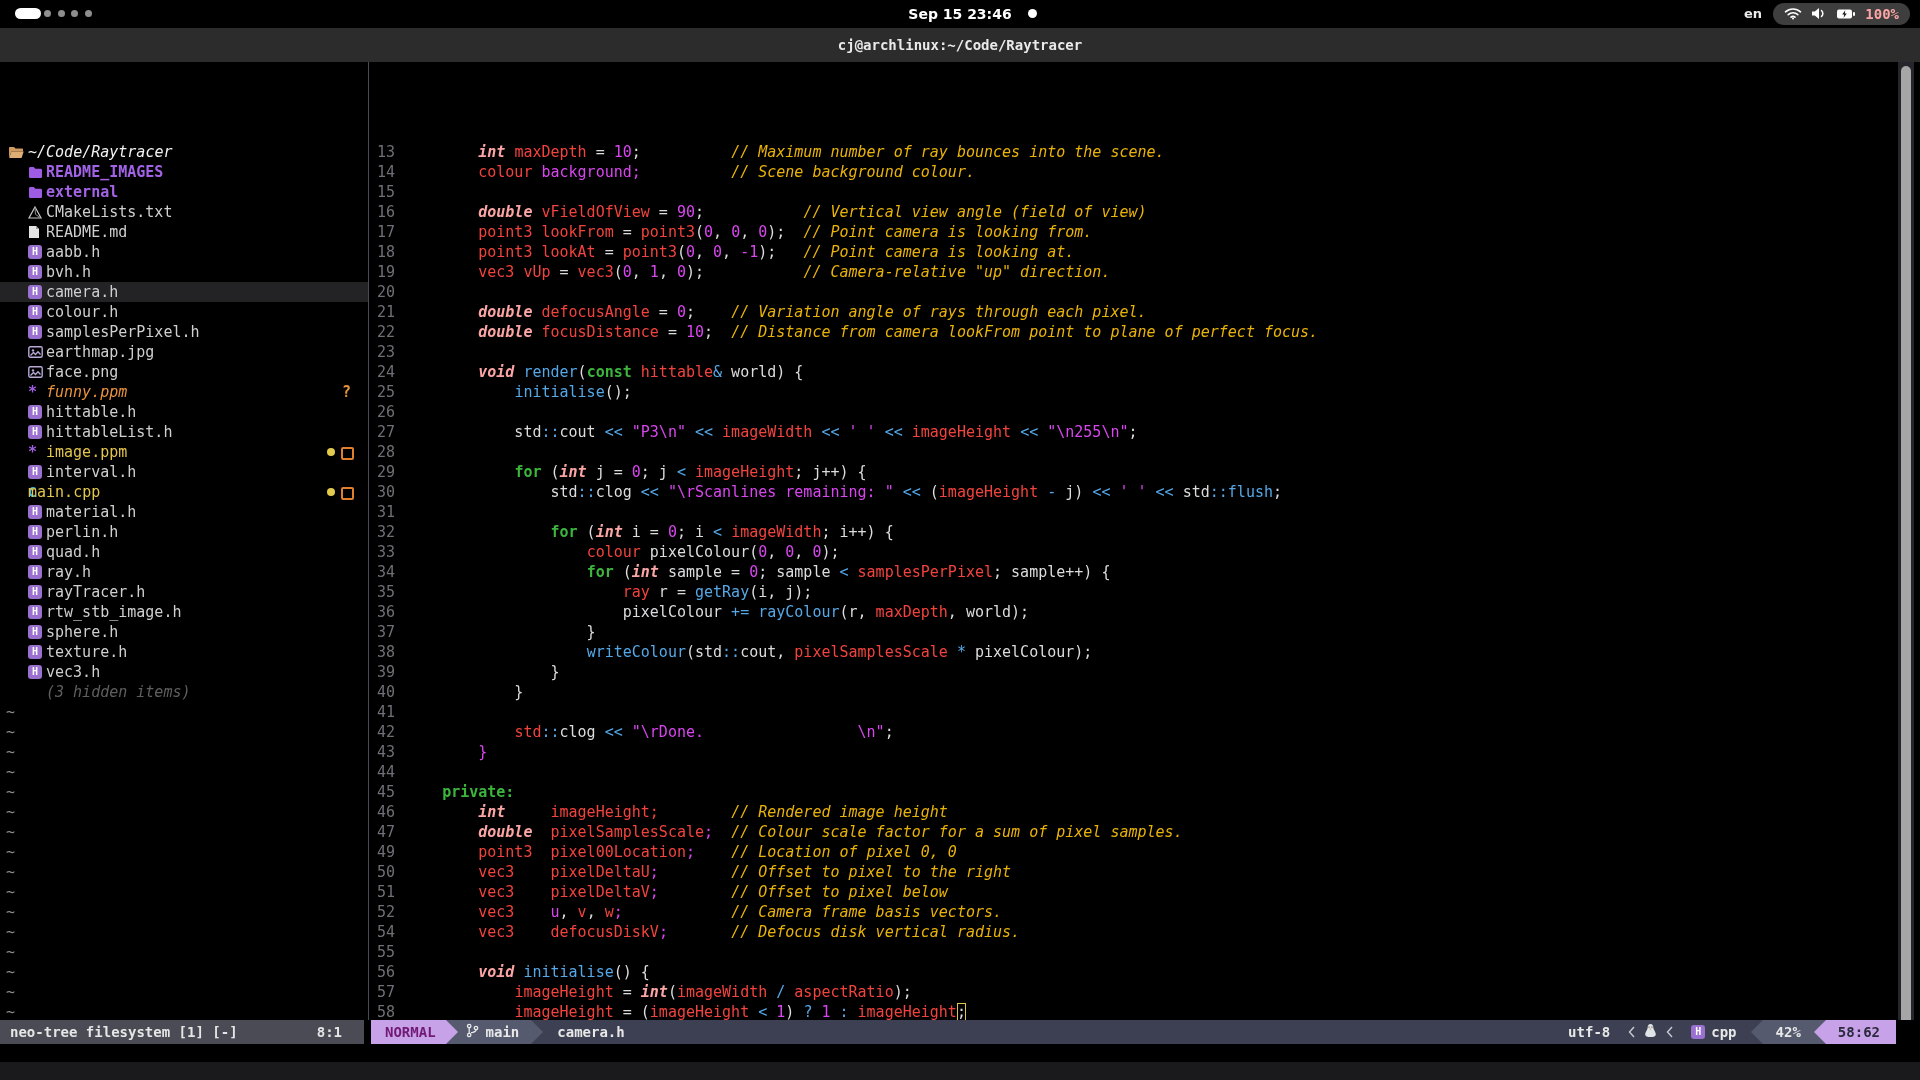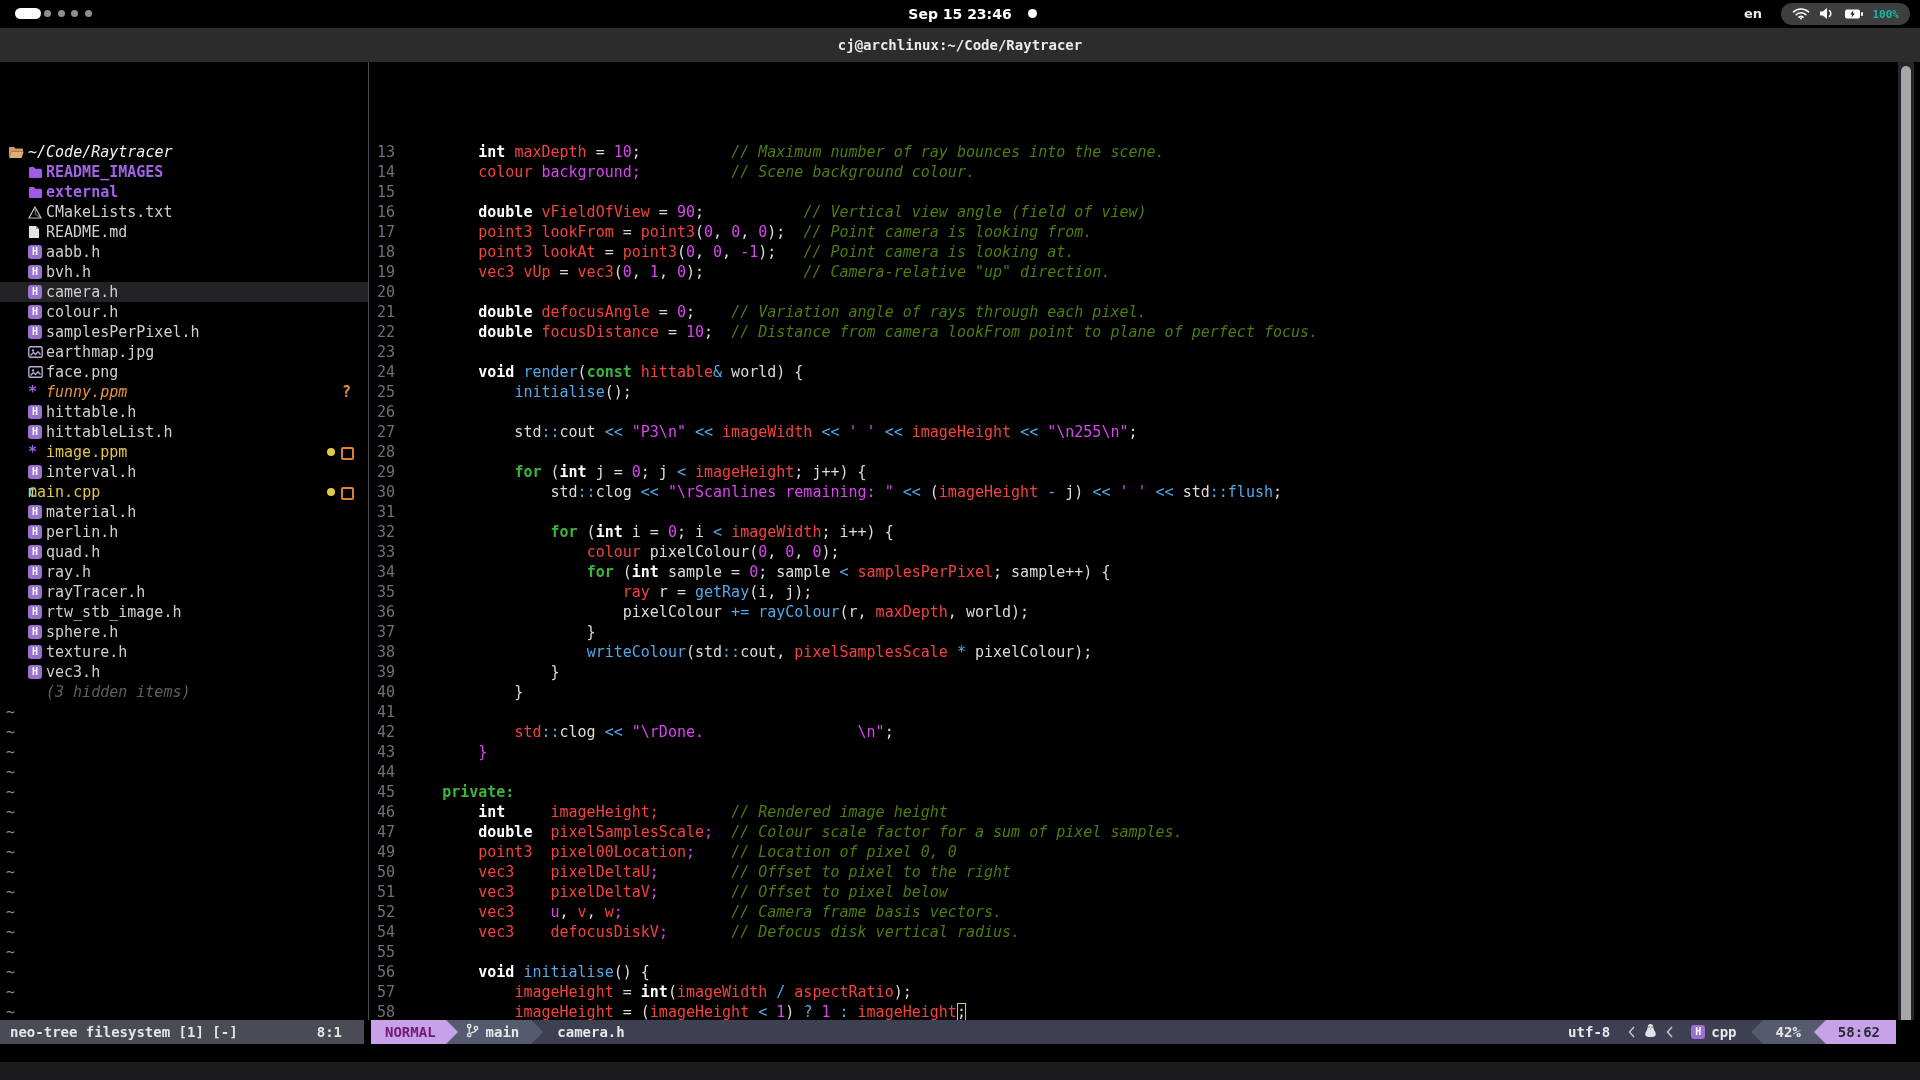--- a/index.html
+++ b/index.html
@@ -10,21 +10,21 @@
   
   #topbar{position:absolute;left:0;top:0;width:1920px;height:28px;background:#000;}
   #ws-pill{position:absolute;left:15px;top:8px;width:26px;height:11px;border-radius:6px;background:#fff;}
   .ws-dot{position:absolute;top:10px;width:7px;height:7px;border-radius:50%;background:#8e8e8e;}
   #clock{position:absolute;left:0;top:0;width:1920px;height:28px;text-align:center;line-height:28px;
          color:#fff;font-size:14px;font-weight:bold;}
   #notif-dot{position:absolute;left:1028px;top:9px;width:9px;height:9px;border-radius:50%;background:#fff;}
   #lang{position:absolute;right:158px;top:0;height:28px;line-height:28px;color:#ececec;font-size:13px;font-weight:bold;}
   #sys-pill{position:absolute;right:10px;top:3px;height:22px;border-radius:11px;background:#3e3e3e;
             display:flex;align-items:center;gap:9px;padding:0 11px;}
-  #battery-label{color:#14b8a6;font-size:11px;font-weight:bold;}
+  #battery-label{color:#fca5a5;font-size:14px;font-weight:bold;}
 
   
   #titlebar{position:absolute;left:0;top:28px;width:1920px;height:34px;background:#2c2c2c;}
   #win-title{position:absolute;left:0;top:0;width:100%;height:34px;text-align:center;line-height:34px;
              color:#eaeaea;font-size:14px;font-weight:bold;}
   .tb-btn{position:absolute;top:38px;border-radius:7px;background:#3b3b3b;display:flex;
           align-items:center;justify-content:center;}
   #newtab-btn{left:10px;top:37px;width:34px;height:22px;border-radius:6px;}
   #search-btn{right:98px;width:30px;height:23px;}
   #menu-btn{right:54px;width:36px;height:23px;}
@@ -55,25 +55,25 @@
   .gsq{position:absolute;left:341px;top:5px;width:9px;height:9px;border:2px solid #e07f2e;border-radius:2px;}
   .gq{position:absolute;left:342px;top:0;color:#e3953c;font-weight:bold;}
   .tilde{position:relative;height:20px;color:#8c8c8c;font-size:15px;line-height:20px;padding-left:6px;}
 
   
   #editor{position:absolute;left:369px;top:80px;width:1527px;}
   .cline{height:20px;line-height:20px;font-size:15px;white-space:pre;}
   .ln{display:inline-block;width:26px;text-align:right;margin-right:11px;color:#6f6f76;}
   .tok-w{color:#dcdcde;}
   .tok-y{color:#d946ef;}
-  .tok-yb{color:#ffffff;font-weight:bold;}
+  .tok-yb{color:#fca5a5;font-weight:bold;font-style:italic;}
   .tok-r{color:#f2433e;}
   .tok-g{color:#3cb53c;font-weight:bold;}
   .tok-b{color:#55a8e8;}
-  .tok-p{color:#4d7c0f;font-style:italic;}
+  .tok-p{color:#eab308;font-style:italic;}
   .tok-cur{color:#dcdcde;outline:1px solid #e2c54c;outline-offset:-1px;}
 
   
   #scroll-track{position:absolute;left:1898px;top:62px;width:16px;height:1018px;background:#25252b;}
   #scroll-thumb{position:absolute;left:3px;top:4px;width:10px;height:1006px;border-radius:5px;background:#a6a6a6;}
 
   
   #statusbar{position:absolute;left:0;top:1020px;width:1920px;height:24px;background:#000;}
   #nt-bar{position:absolute;left:0;top:0;width:364px;height:24px;background:#4a4b54;color:#e6e6e6;
           font-size:14px;font-weight:bold;line-height:24px;padding-left:10px;box-sizing:border-box;}

